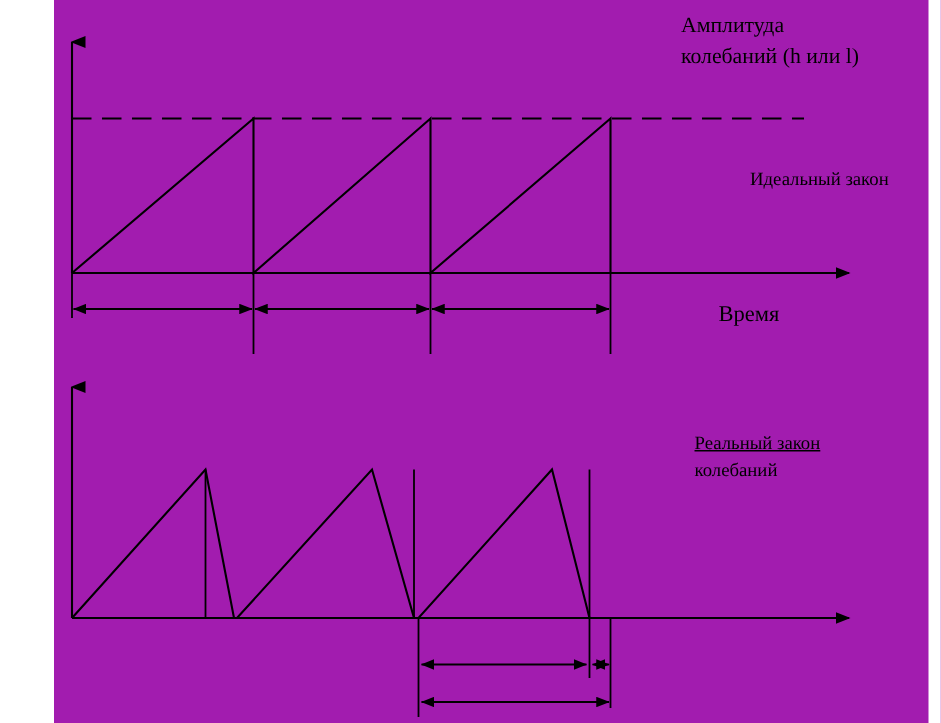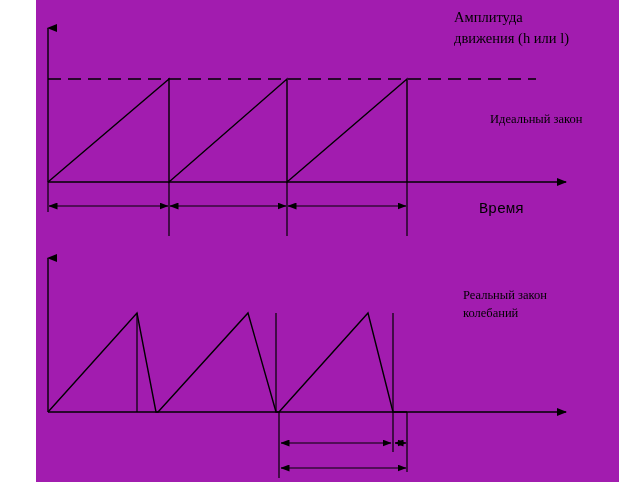--- a/index.html
+++ b/index.html
@@ -102,24 +102,24 @@
       <line x1="245" y1="443" x2="355" y2="443" stroke="#000000" stroke-width="1.2" marker-start="url(#arrow-s-start)" marker-end="url(#arrow-s)"></line>
 
       <line x1="359" y1="443" x2="370" y2="443" stroke="#000000" stroke-width="1.2" marker-start="url(#arrow-s-start)" marker-end="url(#arrow-s)"></line>
 
       <line x1="245" y1="468" x2="370" y2="468" stroke="#000000" stroke-width="1.2" marker-start="url(#arrow-s-start)" marker-end="url(#arrow-s)"></line>
     </g>
   </svg>
 
   <div class="lbl lbl-title" style="left:418px; top:8px;">Амплитуда</div>
 
-  <div class="lbl lbl-title" style="left:418px; top:29px;">движения (h или l)</div>
+  <div class="lbl lbl-title" style="left:418px; top:29px;">колебаний (h или l)</div>
 
-  <div class="lbl lbl-note" style="left:454px; top:112px;text-align:right;">Идеальный закон</div>
+  <div class="lbl lbl-note" style="left:464px; top:112px;text-align:right;">Идеальный закон</div>
 
-  <div class="lbl lbl-time" style="left:443px; top:201px;font-family:Liberation Mono, monospace;">Время</div>
+  <div class="lbl lbl-time" style="left:443px; top:201px;">Время</div>
 
-  <div class="lbl lbl-note" style="left:427px; top:288px;">Реальный закон</div>
+  <div class="lbl lbl-note" style="left:427px; top:288px;text-decoration:underline;">Реальный закон</div>
 
   <div class="lbl lbl-note" style="left:427px; top:306px;">колебаний</div>
 
 
 </div>
 
 </body></html>

